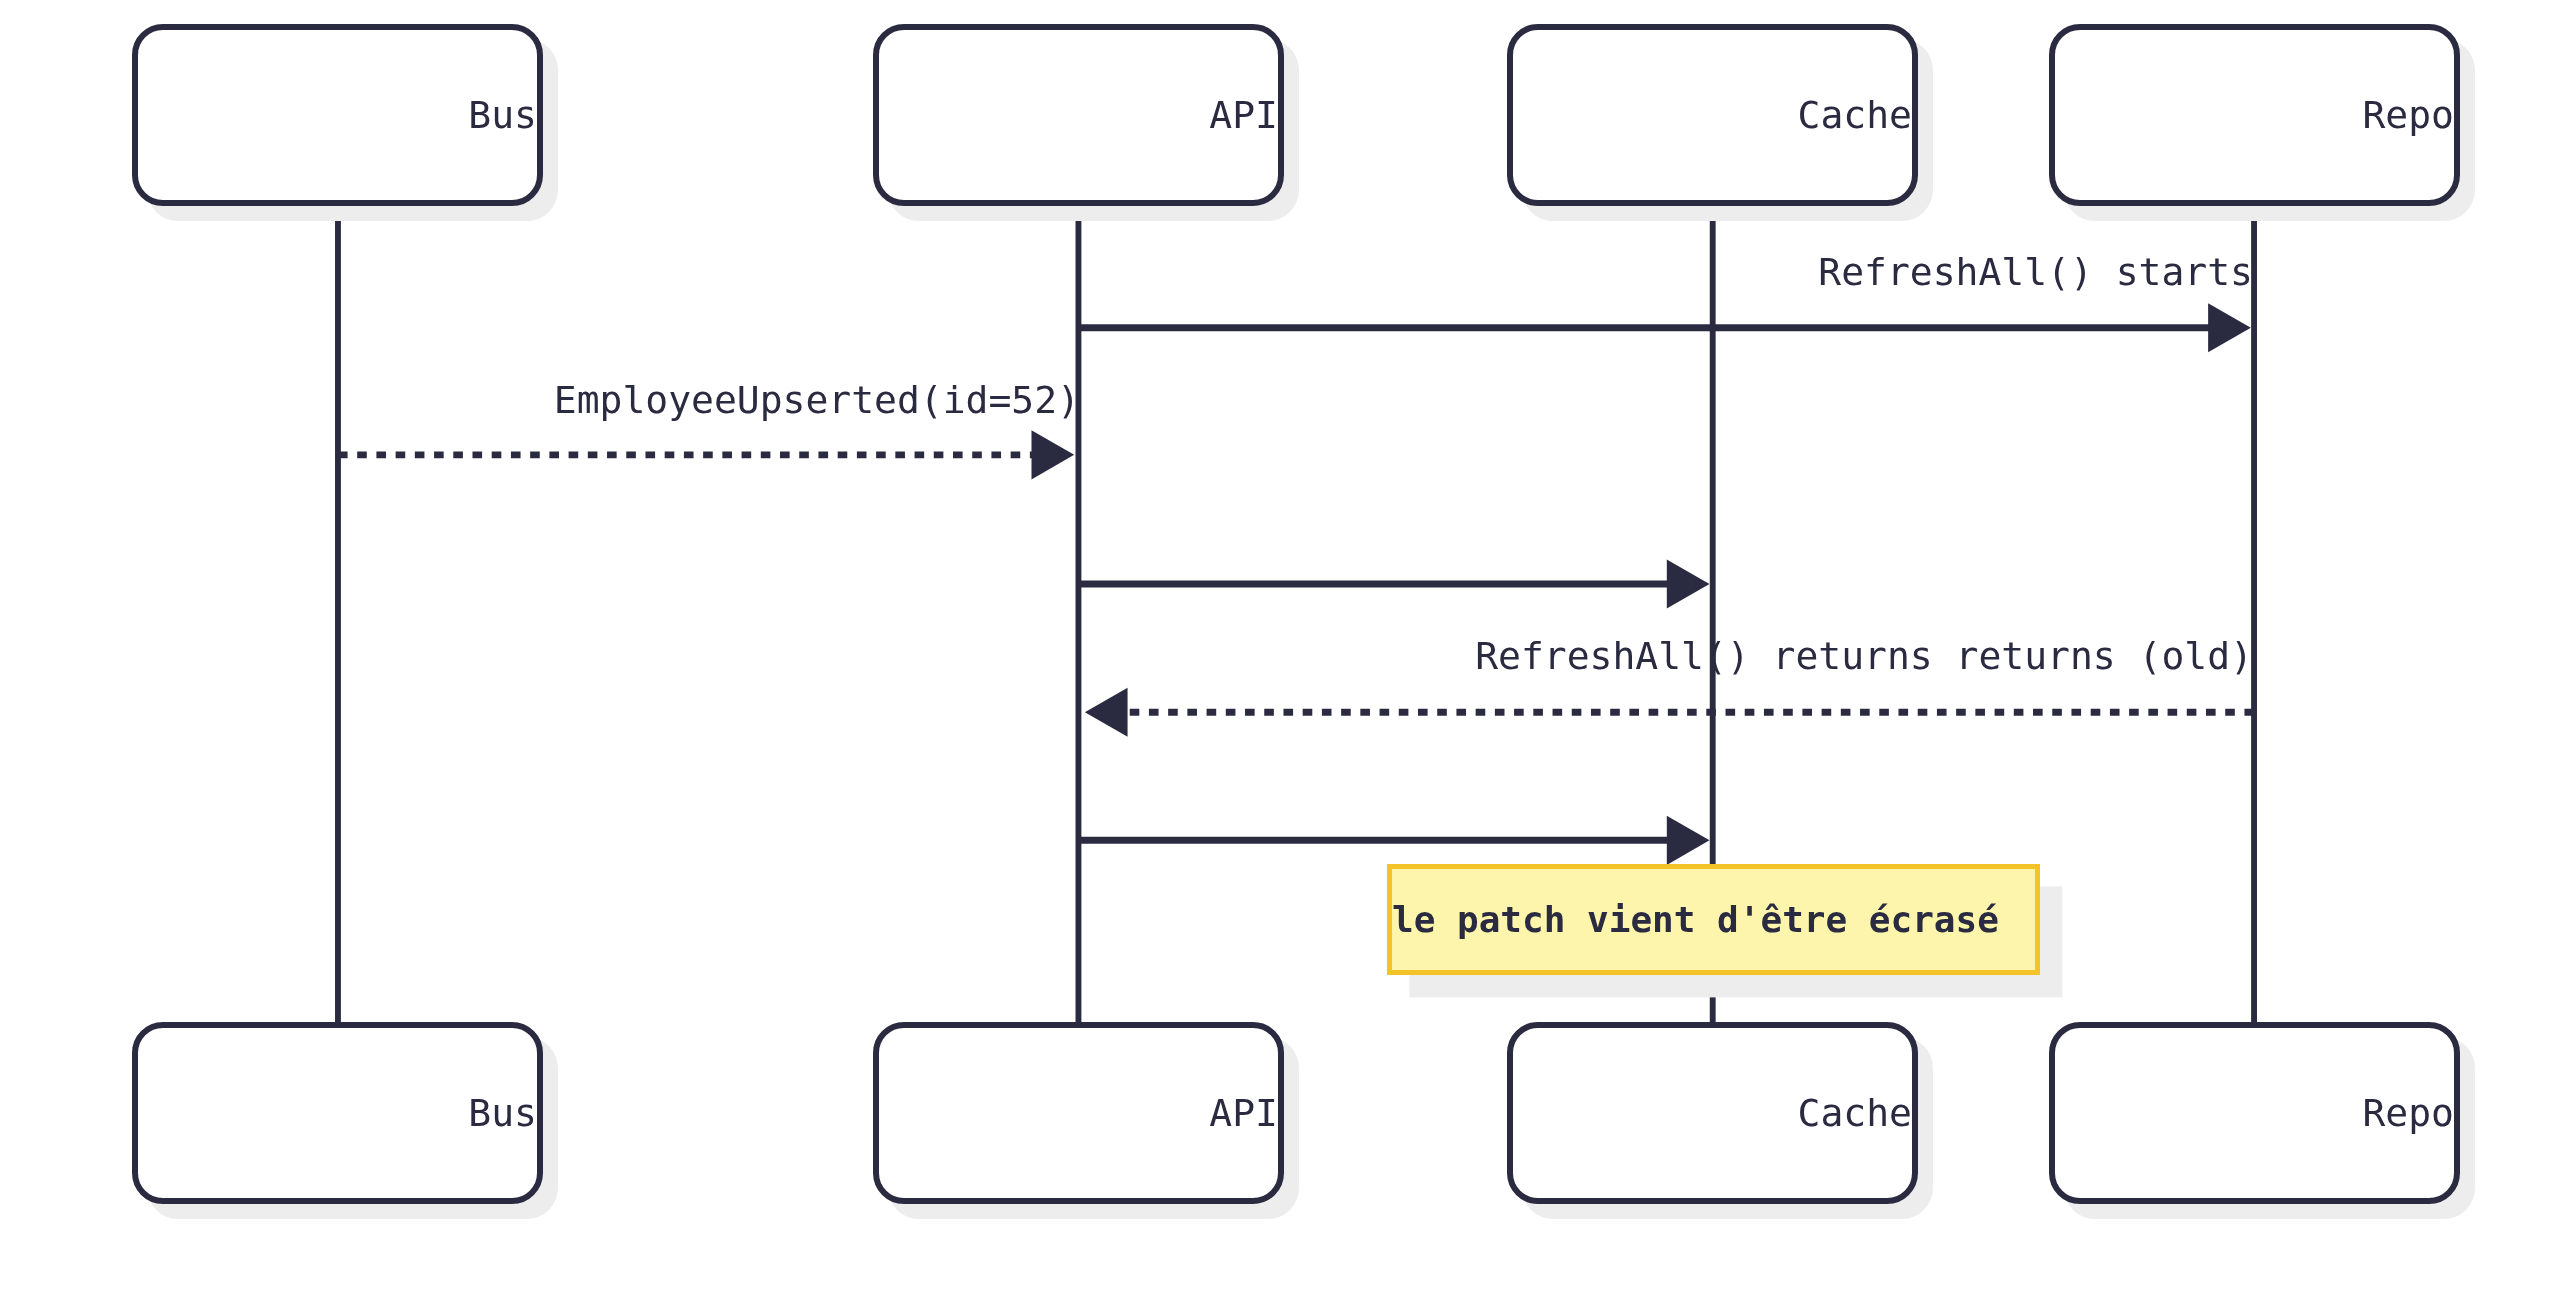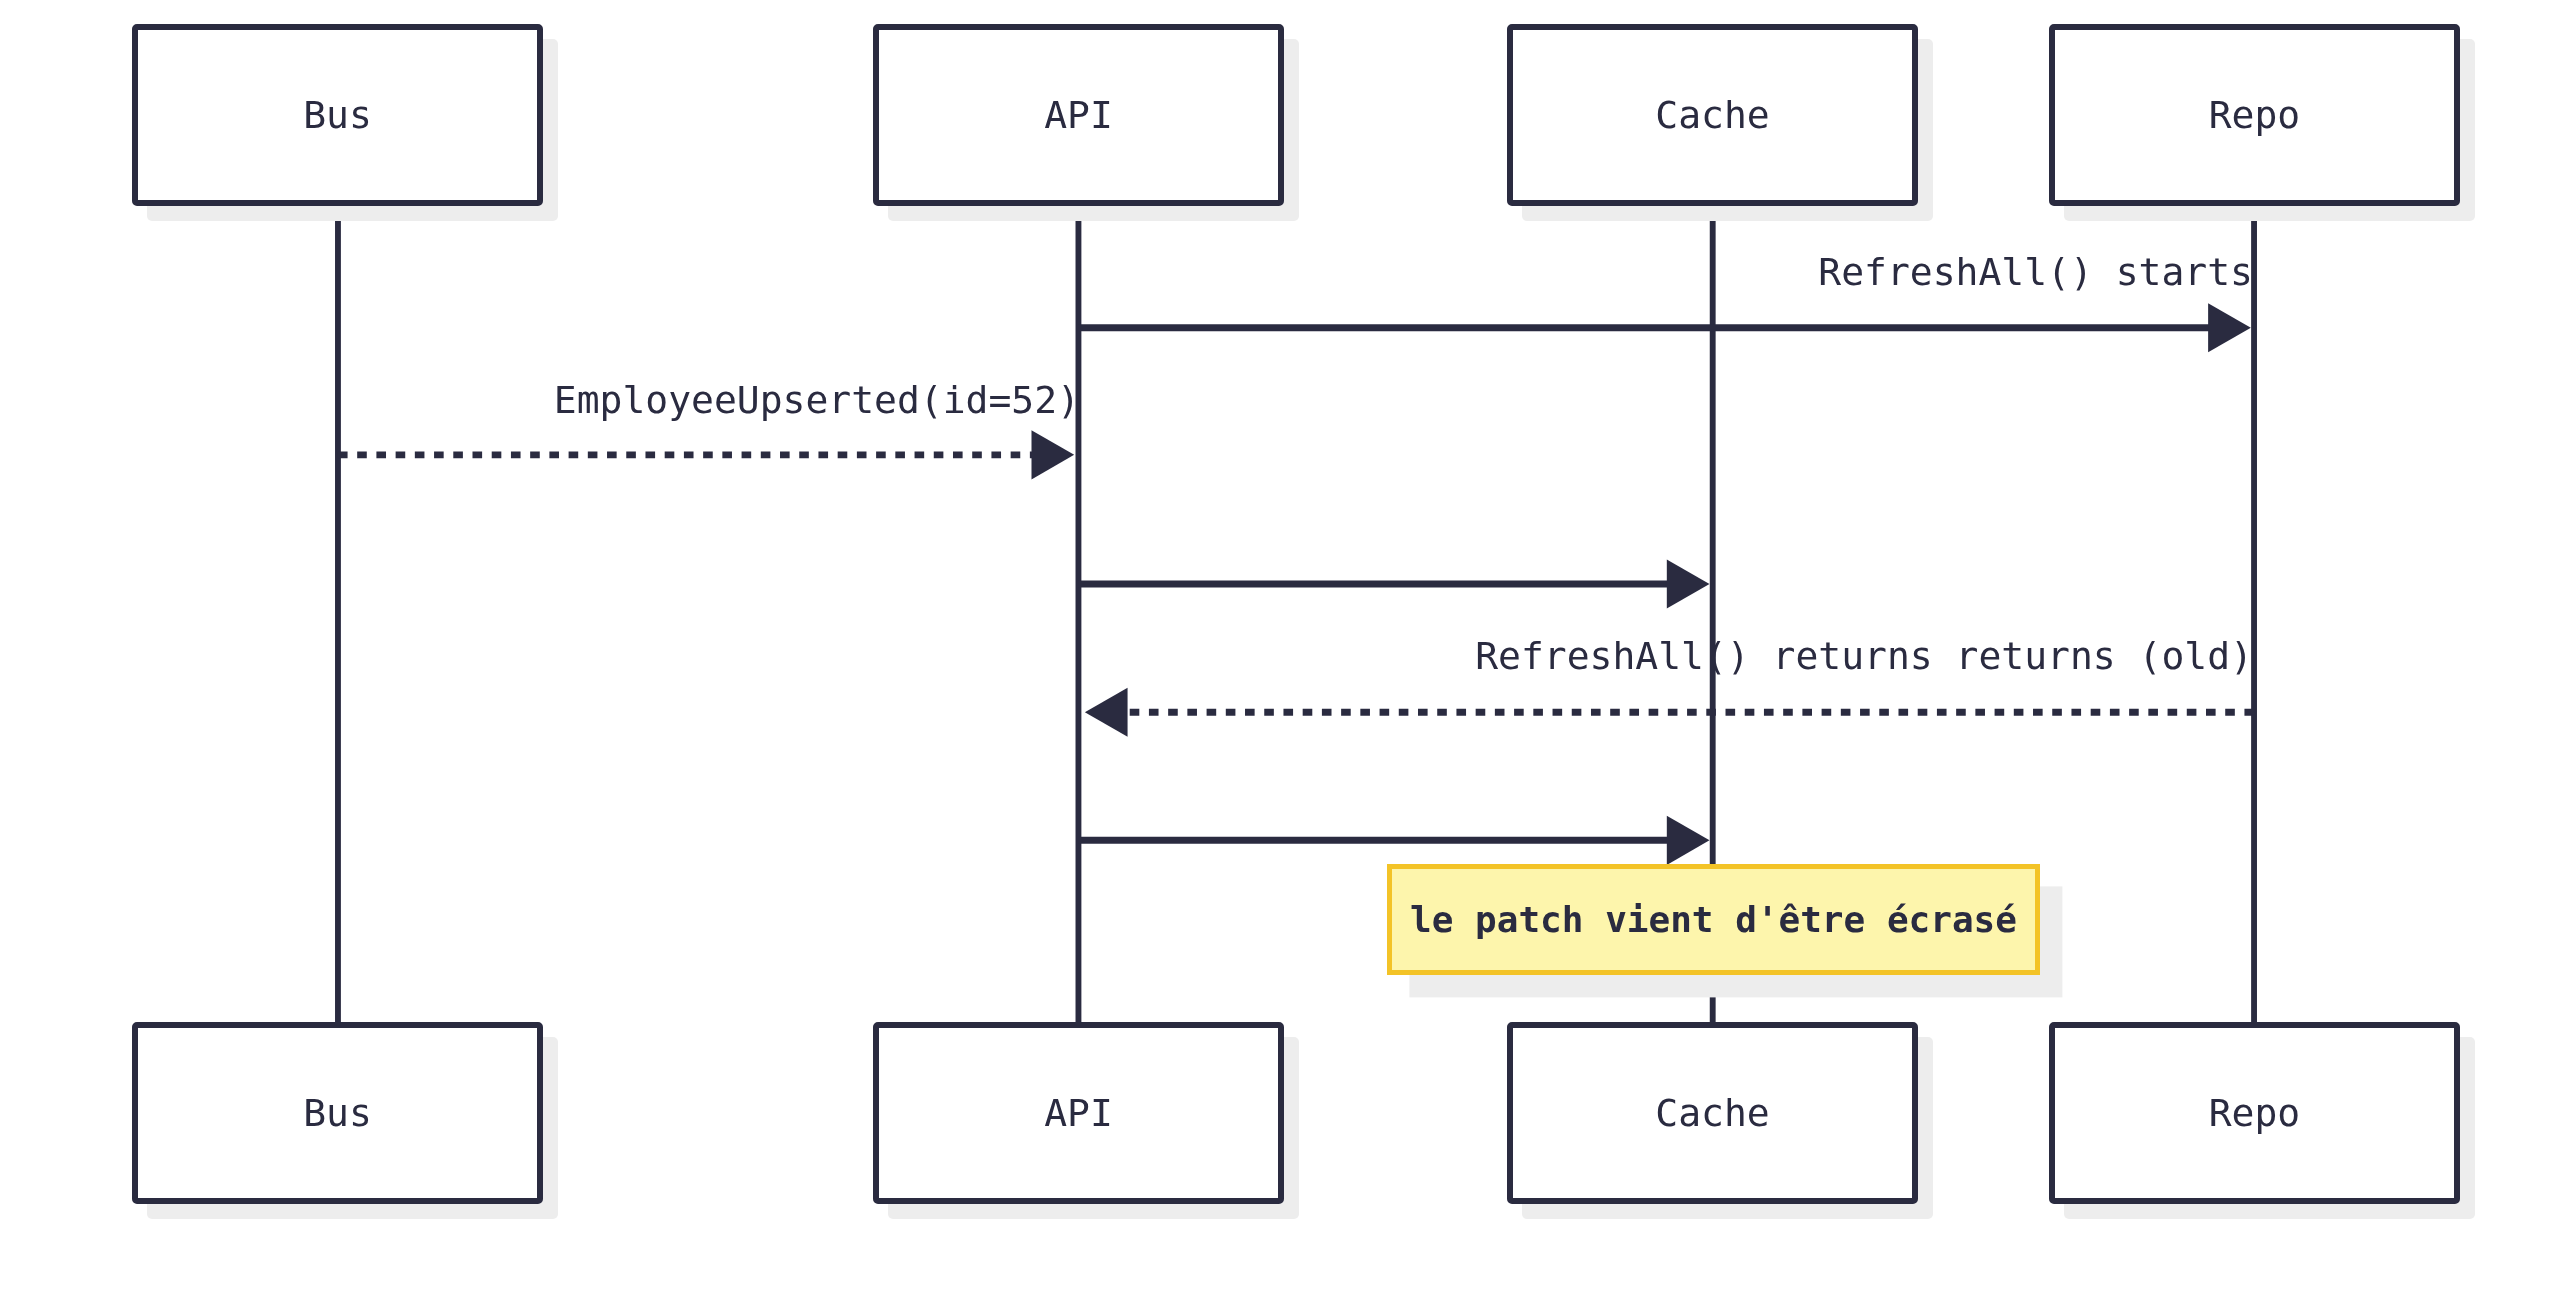--- a/index.html
+++ b/index.html
@@ -22,42 +22,42 @@
   .lifeline{stroke:var(--ink);stroke-width:11;}
   .msg-line{stroke:var(--ink);stroke-width:13;}
   .msg-line.dotted{stroke-dasharray:18 18;}
   .arrowhead{fill:var(--ink);stroke:none;}
   .actor{
     position:absolute;
     width:411px;height:182px;
     box-sizing:border-box;
     background:var(--background);
     border:6.4px solid var(--ink);
-    border-radius:5px;
+    border-radius:31px;
     box-shadow:15px 15px 0 0 var(--shadow);
-    display:flex;align-items:center;justify-content:center;
+    display:flex;align-items:center;justify-content:flex-end;
     font-size:38px;line-height:1;
     z-index:3;
   }
   .actor .label{white-space:nowrap;}
   .msg-label{
     position:absolute;
     height:51px;line-height:51px;
     text-align:right;
     font-size:38px;
     white-space:nowrap;
     z-index:4;
   }
   .note{
     position:absolute;
     box-sizing:border-box;
     background:var(--note_fill);
     border:5.9px solid var(--note_border);
     box-shadow:22.4px 22.4px 0 0 var(--shadow);
-    display:flex;align-items:center;justify-content:center;
+    display:flex;align-items:center;justify-content:flex-start;
     font-size:36px;font-weight:bold;
     white-space:nowrap;
     z-index:5;
   }
 </style>
 </head>
 <body>
 
 <div class="canvas">
 

